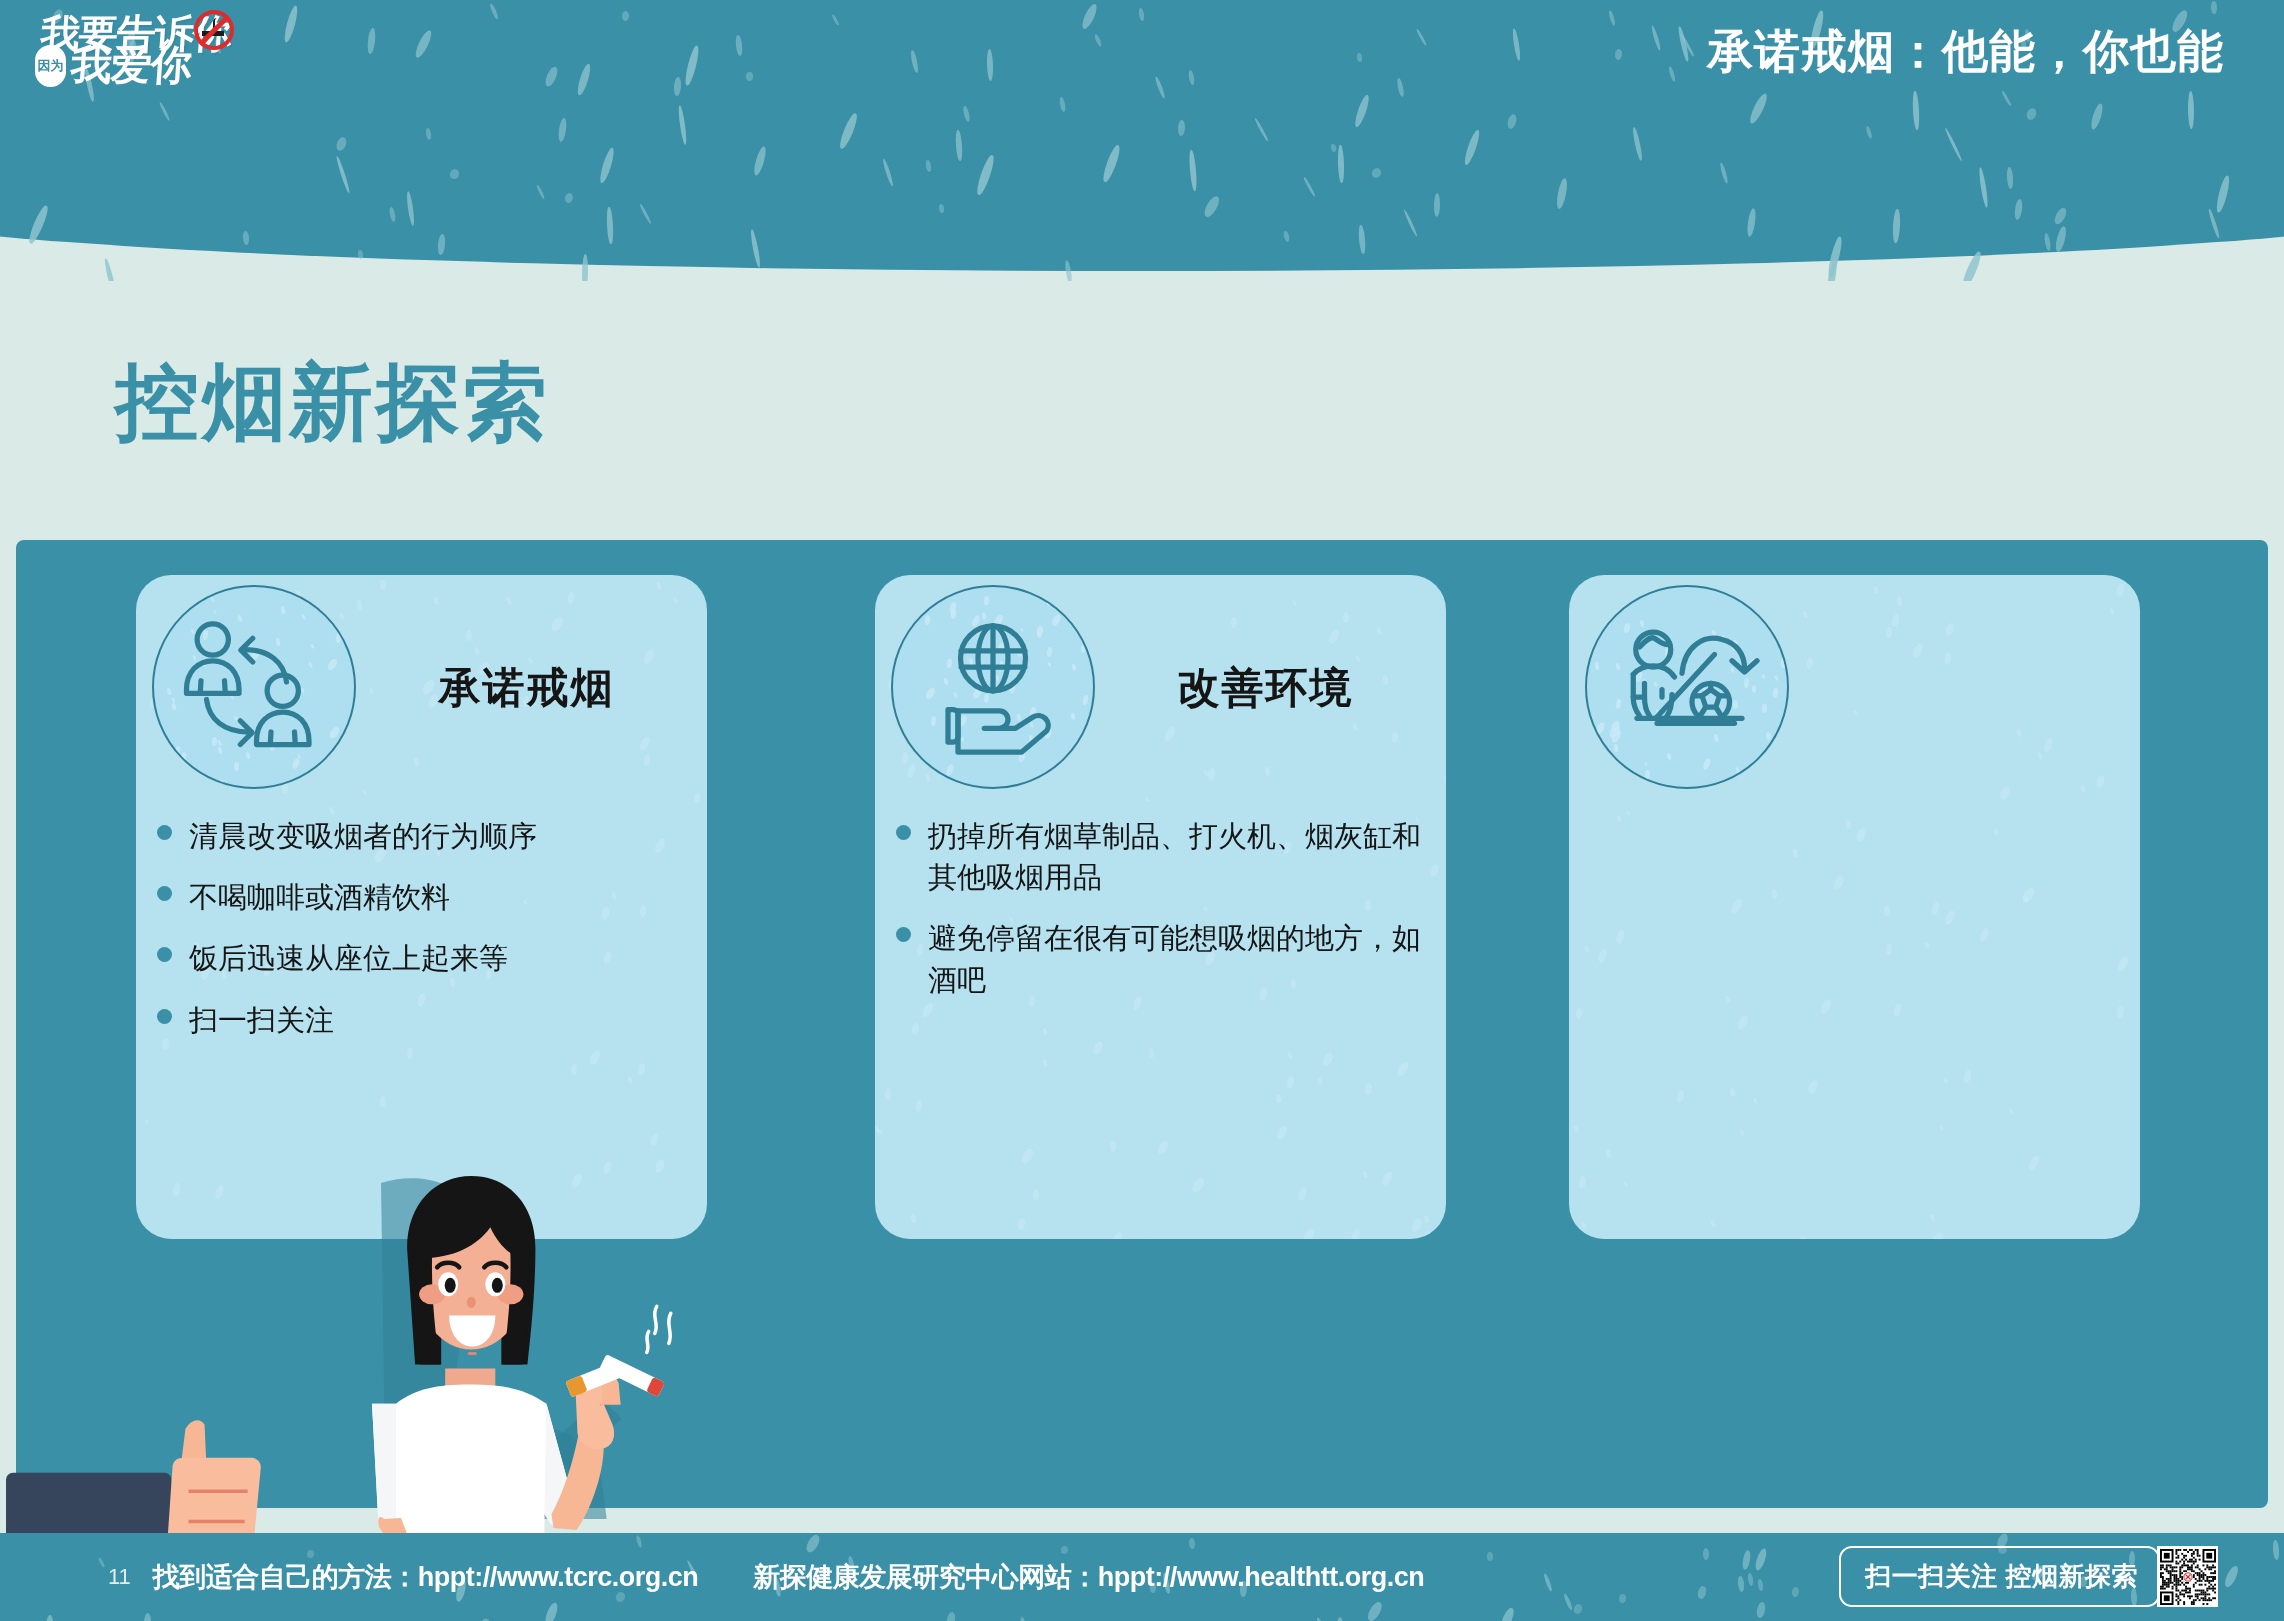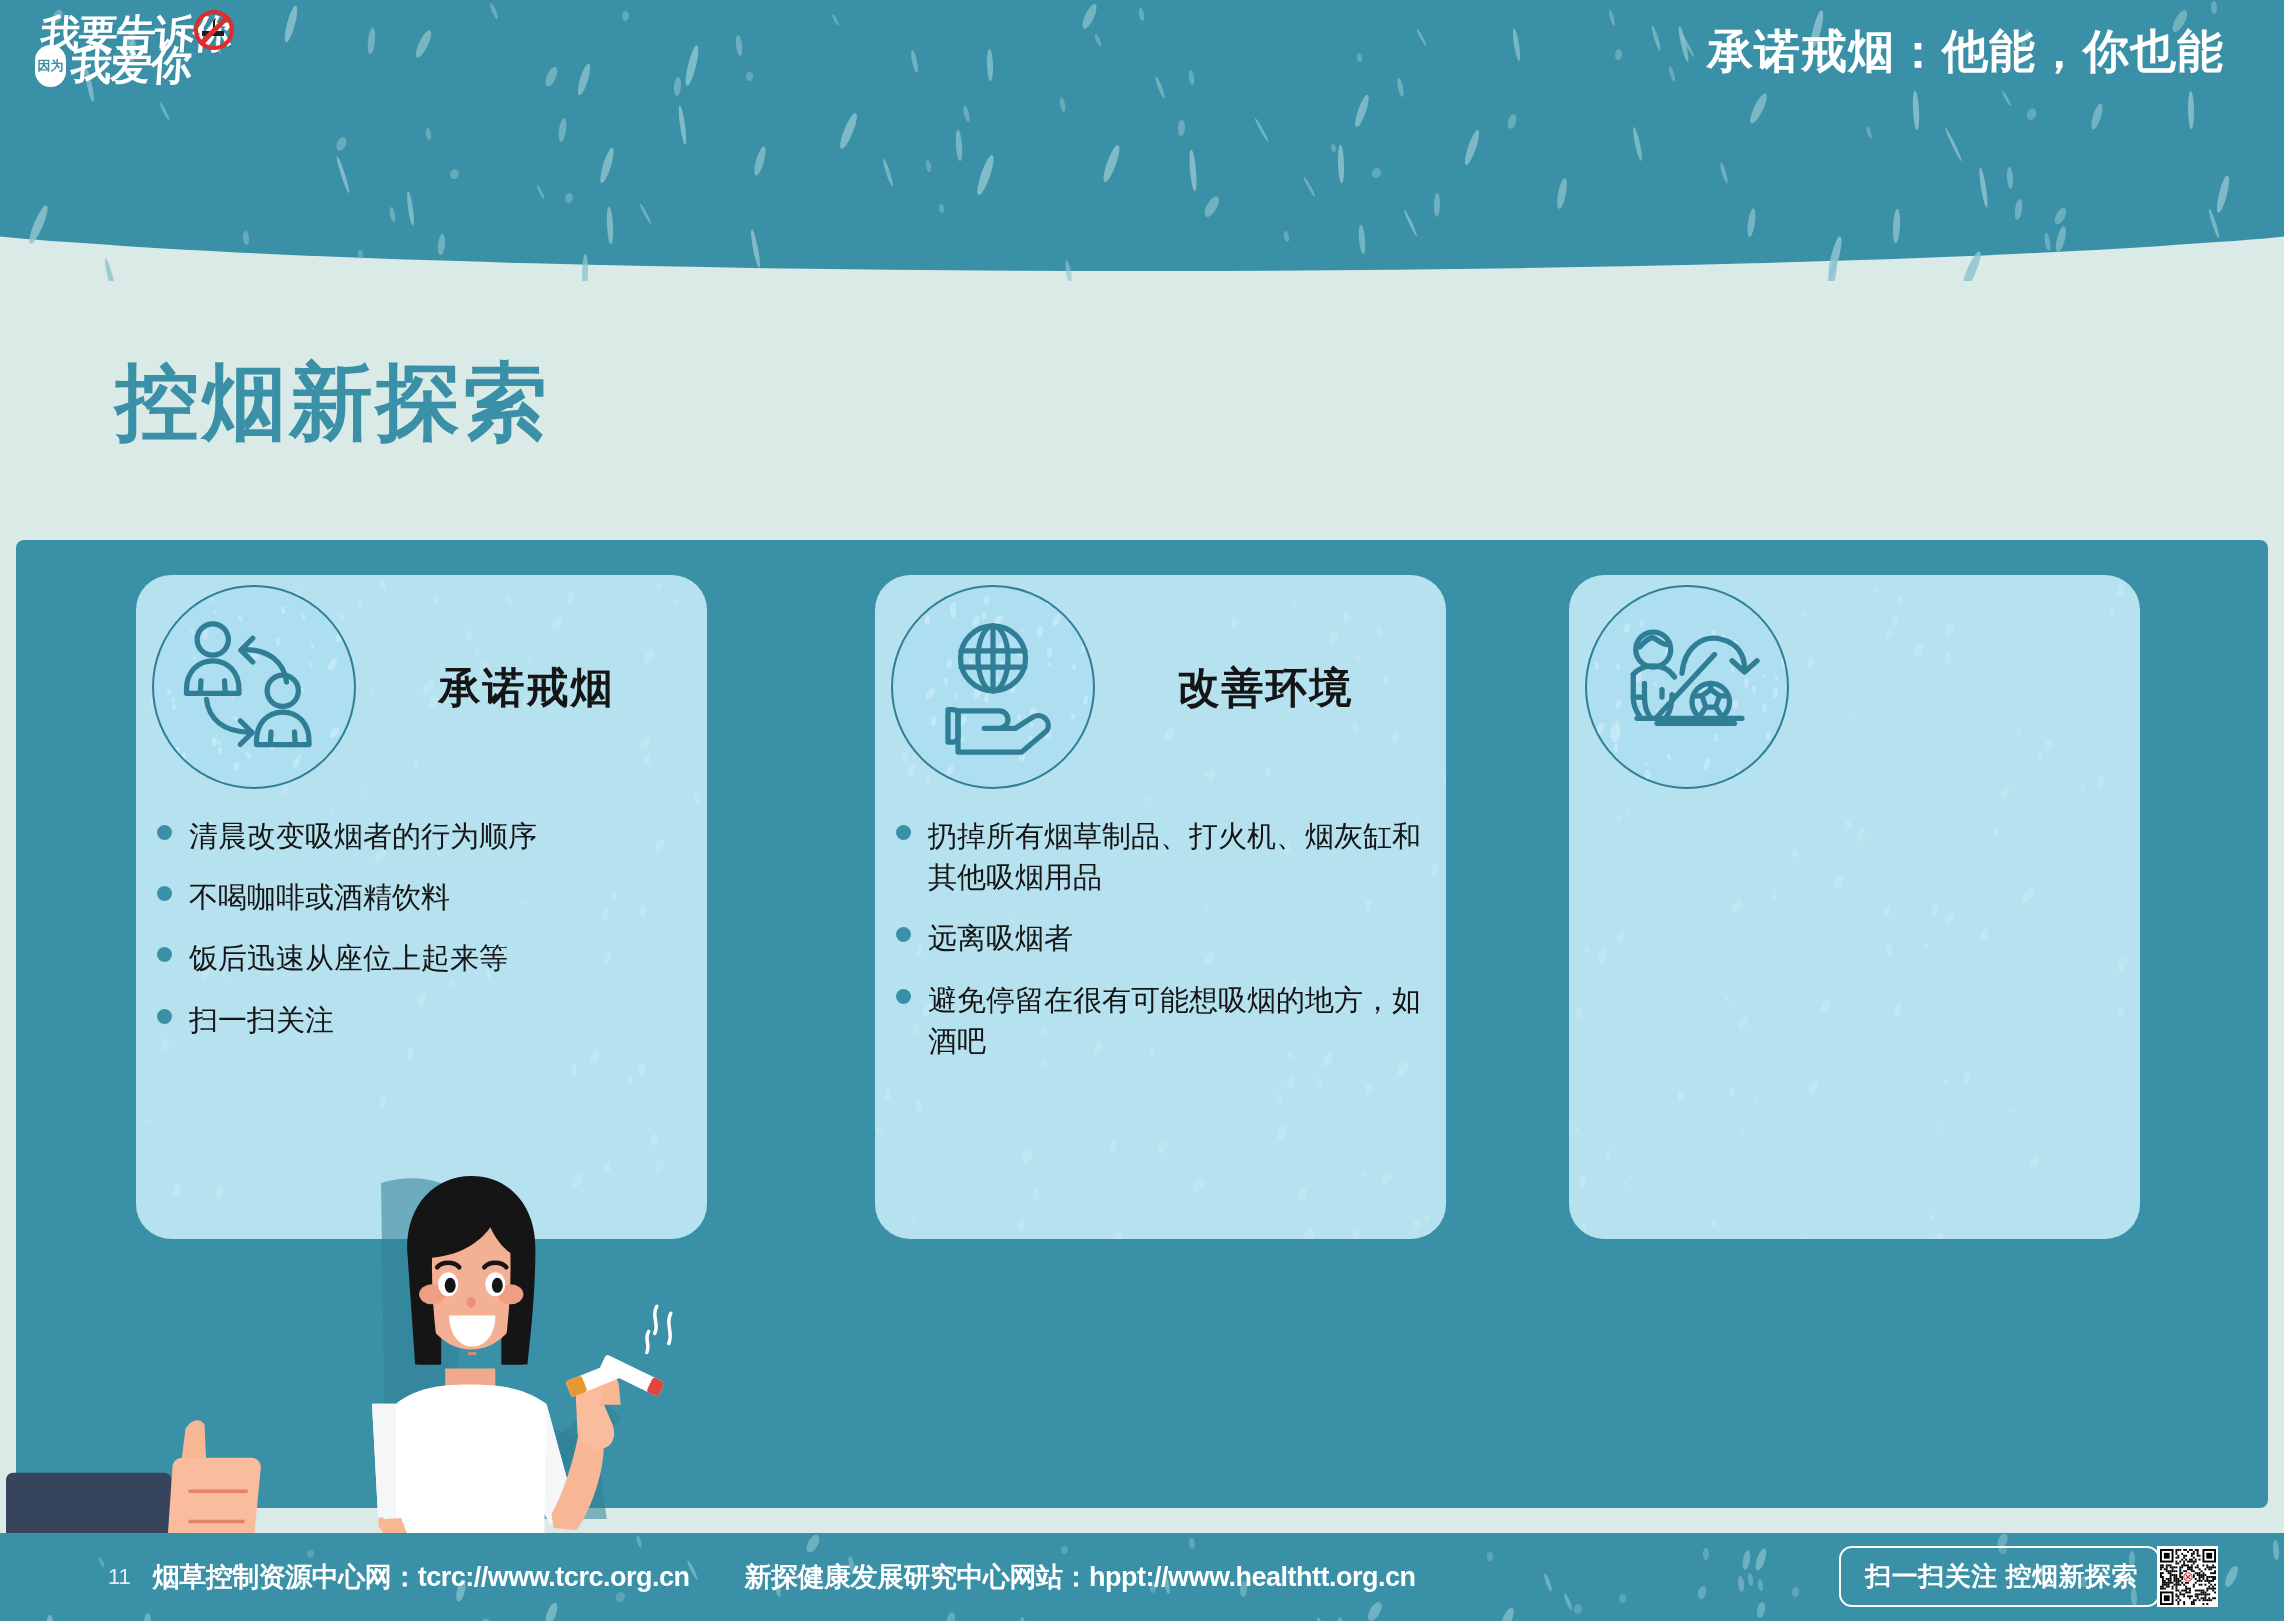--- a/index.html
+++ b/index.html
@@ -598,24 +598,20 @@
         </svg>
       </div>
       <div class="card-title">改善环境</div>
       <div class="bullets">
         <div class="bullet">
           <div class="dot"></div>
           <div class="btxt">扔掉所有烟草制品、打火机、烟灰缸和其他吸烟用品</div>
         </div>
         <div class="bullet">
           <div class="dot"></div>
-          <div class="btxt">远离吸烟者</div>
-        </div>
-        <div class="bullet">
-          <div class="dot"></div>
           <div class="btxt">避免停留在很有可能想吸烟的地方，如酒吧</div>
         </div>
       </div>
     </div>
 
     <div class="card c3">
         <div style="position: absolute; inset: 0px; border-radius: 35px; overflow: hidden; pointer-events: none;">
           <div style="position:absolute;left:79.6%;top:48.2%;width:4px;height:8px;border-radius:50%;background:#cceaf6;opacity:.45;transform:rotate(-17deg)"></div>
           <div style="position:absolute;left:72.1%;top:53.1%;width:7px;height:13.5px;border-radius:50%;background:#cceaf6;opacity:.45;transform:rotate(20deg)"></div>
           <div style="position:absolute;left:48.5%;top:36.9%;width:4.5px;height:8.5px;border-radius:50%;background:#cceaf6;opacity:.45;transform:rotate(-11deg)"></div>
@@ -893,21 +889,21 @@
       <div class="sp" style="left:1758px;top:46px;width:5px;height:12px;border-radius:5px / 12px;transform:rotate(-9deg);background:#7fbcc8;opacity:0.57"></div>
       <div class="sp" style="left:2273px;top:6.5px;width:5.5px;height:20px;border-radius:5.5px / 20px;transform:rotate(-4deg);background:#7fbcc8;opacity:0.75"></div>
       <div class="sp" style="left:947px;top:79px;width:7.5px;height:14.5px;border-radius:7.5px / 14.5px;transform:rotate(11deg);background:#7fbcc8;opacity:0.63"></div>
       <div class="sp" style="left:1370px;top:68px;width:9.5px;height:20.5px;border-radius:9.5px / 20.5px;transform:rotate(30deg);background:#7fbcc8;opacity:0.76"></div>
       <div class="sp" style="left:547px;top:69px;width:8.5px;height:23.6px;border-radius:8.5px / 23.6px;transform:rotate(20deg);background:#7fbcc8;opacity:0.84"></div>
       <div class="sp" style="left:2227px;top:32px;width:9px;height:23px;border-radius:9px / 23px;transform:rotate(25deg);background:#7fbcc8;opacity:0.82"></div>
       <div class="sp" style="left:616px;top:59px;width:9px;height:9.5px;border-radius:9px / 9.5px;transform:rotate(28deg);background:#7fbcc8;opacity:0.51"></div>
     </div>
   <div class="footer-inner">
     <div class="pagenum">11</div>
-    <div class="f-txt">烟草控制资源中心网：tcrc://www.tcrc.org.cn</div>
+    <div class="f-txt">找到适合自己的方法：hppt://www.tcrc.org.cn</div>
     <div class="f-gap"></div>
     <div class="f-txt">新探健康发展研究中心网站：hppt://www.healthtt.org.cn</div>
   </div>
   <div class="qrbox">
     <div class="qr-label">扫一扫关注  控烟新探索</div>
     <div class="qr">
         <svg id="qrsvg" width="56" height="56" viewBox="0 0 29 29">
           <rect x="8" y="0" width="1" height="1" fill="#000"></rect>
           <rect x="9" y="0" width="1" height="1" fill="#000"></rect>
           <rect x="10" y="0" width="1" height="1" fill="#000"></rect>

